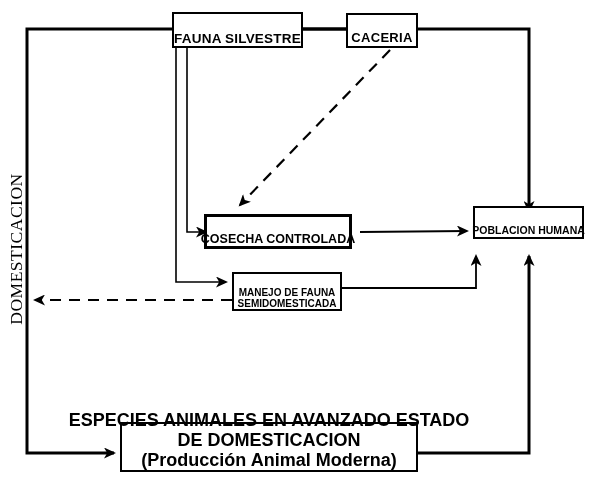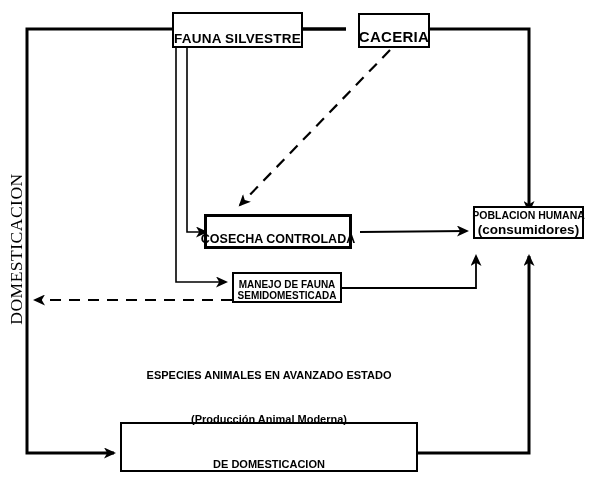--- a/index.html
+++ b/index.html
@@ -9,27 +9,27 @@
   }
   svg.wires { position:absolute; left:0; top:0; width:600px; height:483px; }
   .node {
     position:absolute; box-sizing:border-box; background:#ffffff;
     border:2px solid #000; display:flex; flex-direction:column;
     align-items:center; justify-content:flex-end; text-align:center;
     font-weight:bold; line-height:1.12; white-space:nowrap;
   }
   .node span { display:block; }
   #node-fauna     { left:172px; top:12px;  width:131px; height:36px; font-size:13.5px; letter-spacing:0.2px; }
-  #node-caceria   { left:346px; top:13px;  width:72px;  height:35px; font-size:15px; letter-spacing:0.3px;margin-left:12px; }
+  #node-caceria   { left:346px; top:13px;  width:72px;  height:35px; font-size:13px; letter-spacing:0.3px; }
   #node-cosecha   { left:204px; top:214px; width:148px; height:35px; border-width:3px; font-size:12.5px; }
-  #node-manejo    { left:232px; top:272px; width:110px; height:31px; border-width:2.5px; font-size:10px; }
+  #node-manejo    { left:232px; top:272px; width:110px; height:39px; border-width:2.5px; font-size:10px; }
   #node-manejo .big { font-size:12.5px; }
   #node-poblacion { left:473px; top:206px; width:111px; height:33px; font-size:10.5px; }
   #node-poblacion .big { font-size:13.5px; }
-  #node-especies  { left:120px; top:422px; width:298px; height:50px; font-size:11px;gap:32px; }
+  #node-especies  { left:120px; top:422px; width:298px; height:50px; font-size:18px; }
   .vlabel {
     position:absolute; left:-67px; top:238px; width:166px; height:22px;
     transform:rotate(-90deg); transform-origin:center;
     font-family:"Liberation Serif", serif; font-size:17.5px; font-weight:normal;
     text-align:center; letter-spacing:0.5px; line-height:22px;
   }
 </style>
 </head>
 <body>
 
@@ -77,22 +77,21 @@
     <span>COSECHA CONTROLADA</span>
   </div>
 
   <div class="node" id="node-manejo">
     <span>MANEJO DE FAUNA</span>
     <span>SEMIDOMESTICADA</span>
   </div>
 
   <div class="node" id="node-poblacion">
     <span>POBLACION HUMANA</span>
-    <span class="big">(consumidores)</span>
   </div>
 
   <div class="node" id="node-especies">
     <span>ESPECIES ANIMALES EN AVANZADO ESTADO</span>
+    <span>DE DOMESTICACION</span>
     <span>(Producción Animal Moderna)</span>
-    <span>DE DOMESTICACION</span>
   </div>
 
 </div>
 
 </body></html>

